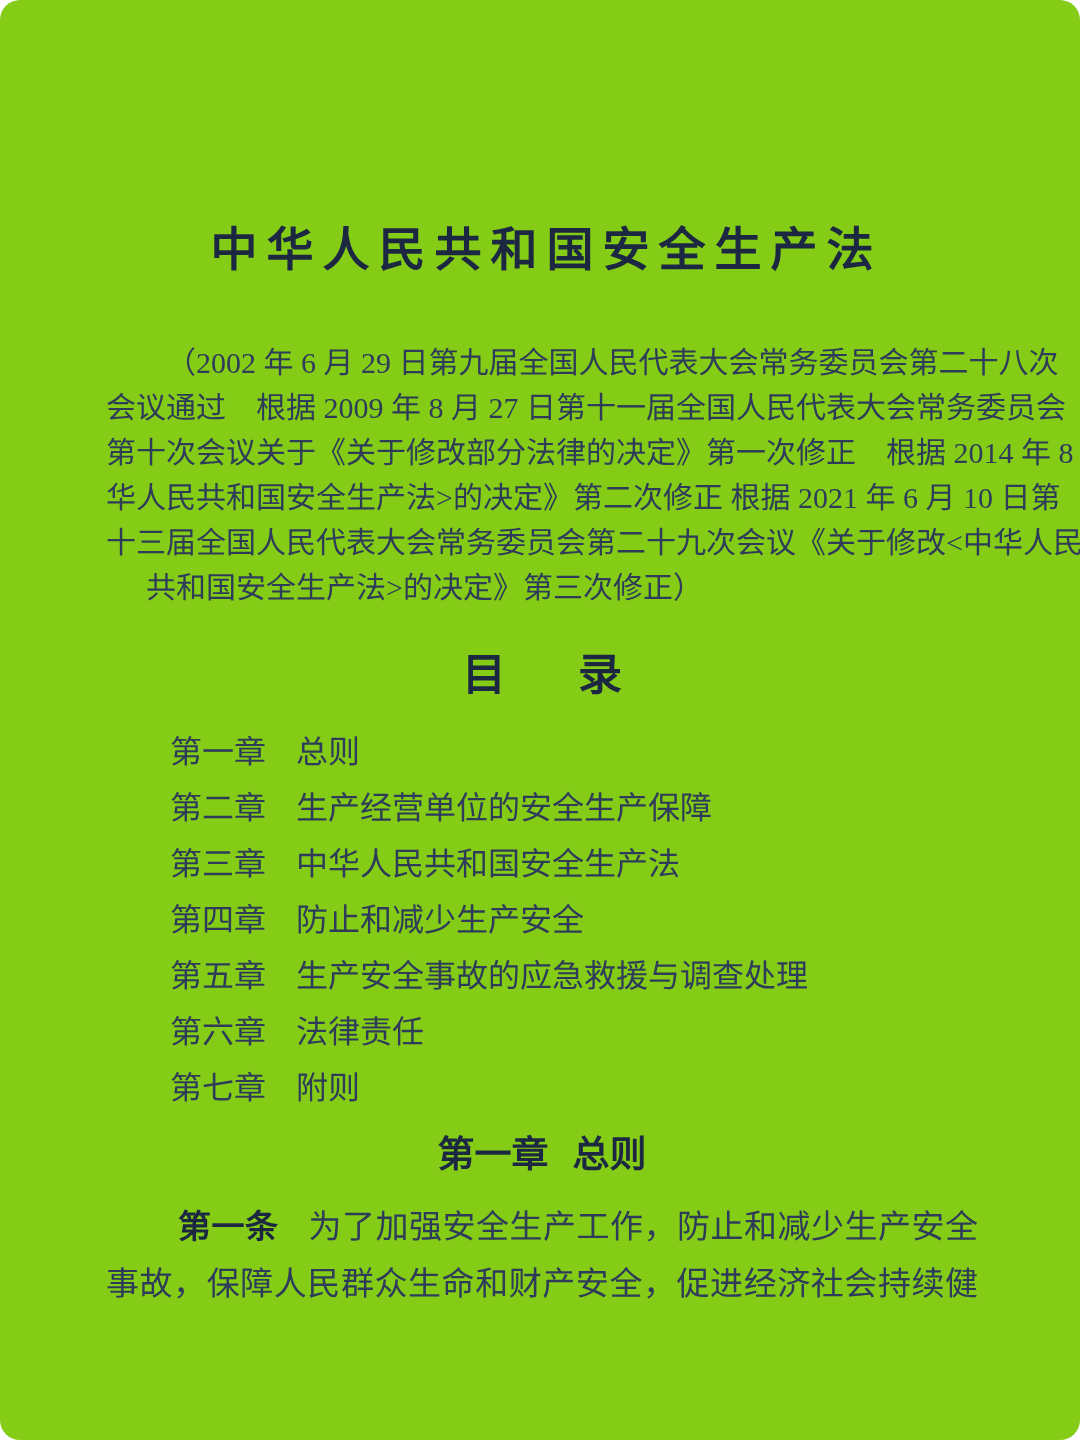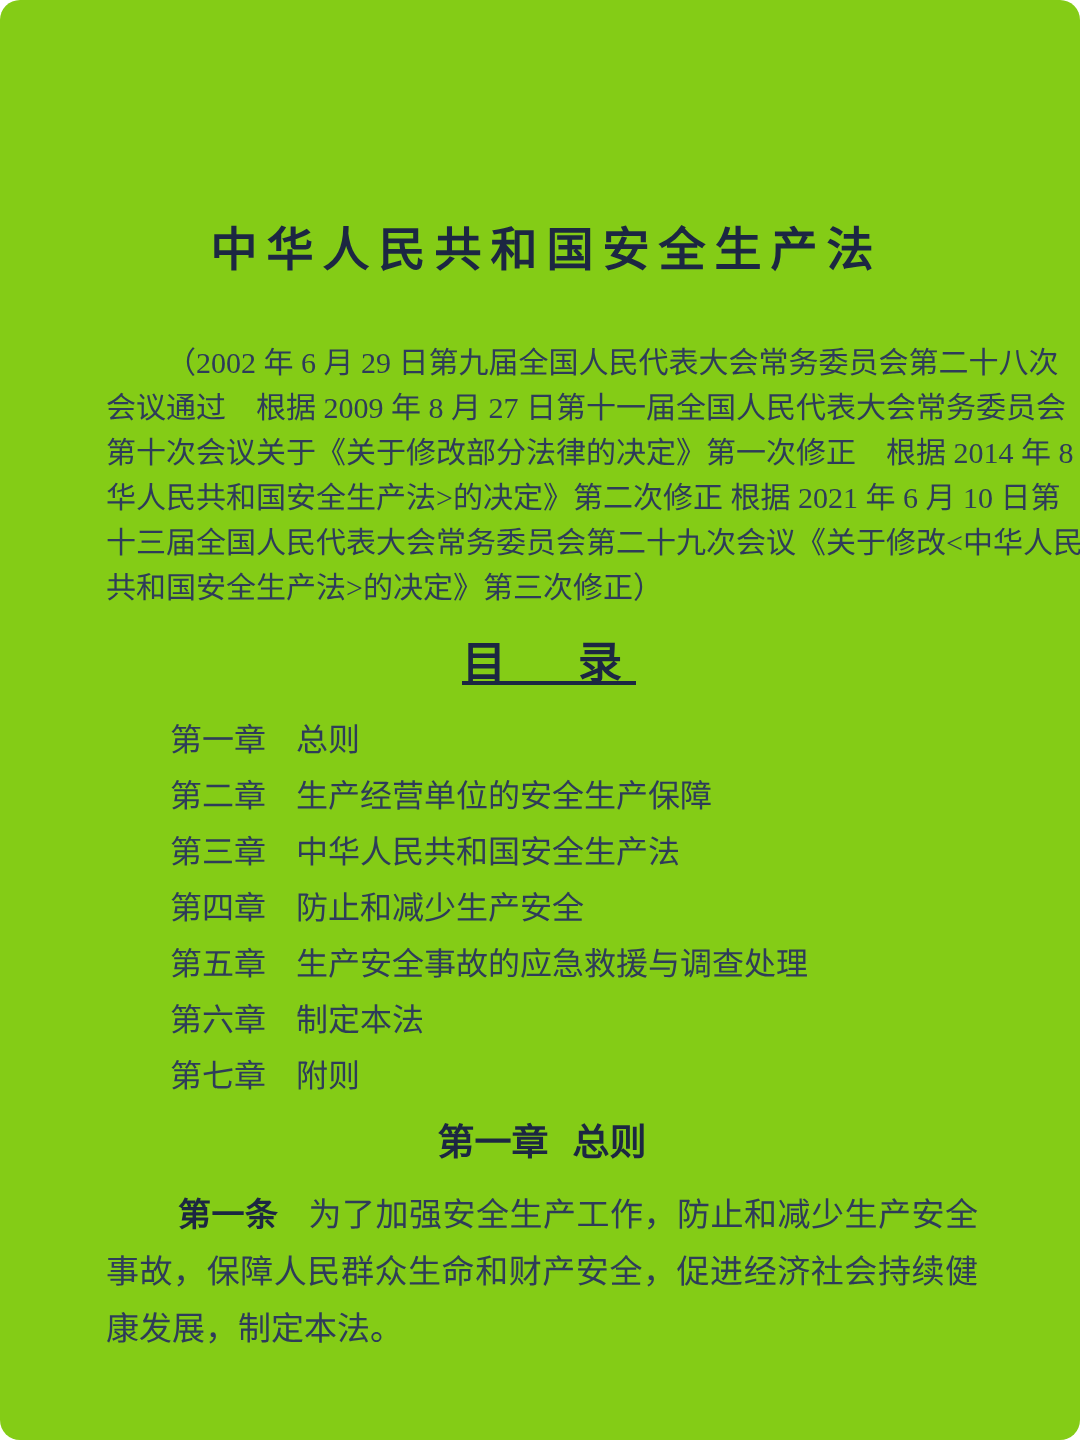--- a/index.html
+++ b/index.html
@@ -35,32 +35,31 @@
     font-size: 30px;
     line-height: 45px;
     color: #2e3c59;
   }
   .pre-line {
     text-align: justify;
     text-align-last: justify;
     white-space: nowrap;
   }
   .pre-line.first { text-indent: 60px; }
-  .pre-line.last { text-align-last: left; white-space: normal; }
+  .pre-line.last { text-align-last: left; white-space: normal; margin-left: 40px; }
   .toc-heading {
-    margin-top: 28px;
+    margin-top: 40px;
     text-align: center;
     font-family: "Liberation Sans", "DejaVu Sans", sans-serif;
     font-weight: 900;
     font-size: 44px;
     line-height: 50px;
     letter-spacing: 14px;
     text-indent: 14px;
     color: #1c2742;
-    text-decoration: underline;
   }
   .toc-list {
     margin-top: 24px;
     padding-left: 64px;
     font-size: 32px;
     line-height: 56px;
     color: #2e3c59;
   }
   .toc-item { height: 56px; }
   .toc-title { margin-left: 30px; }
@@ -123,33 +122,32 @@
       <div class="toc-item">
         <span class="toc-chapter">第三章</span><span class="toc-title">中华人民共和国安全生产法</span>
       </div>
       <div class="toc-item">
         <span class="toc-chapter">第四章</span><span class="toc-title">防止和减少生产安全</span>
       </div>
       <div class="toc-item">
         <span class="toc-chapter">第五章</span><span class="toc-title">生产安全事故的应急救援与调查处理</span>
       </div>
       <div class="toc-item">
-        <span class="toc-chapter">第六章</span><span class="toc-title">制定本法</span>
+        <span class="toc-chapter">第六章</span><span class="toc-title">法律责任</span>
       </div>
       <div class="toc-item">
         <span class="toc-chapter">第七章</span><span class="toc-title">附则</span>
       </div>
     </div>
 
     <div class="chap-heading">
       <span class="chap-num">第一章</span><span>总则</span>
     </div>
 
     <div class="article">
       <div class="art-line first">
         <span class="art-num">第一条</span><span>为了加强安全生产工作，防止和减少生产安全</span>
       </div>
       <div class="art-line">事故，保障人民群众生命和财产安全，促进经济社会持续健</div>
-      <div class="art-line last">康发展，制定本法。</div>
     </div>
 
   </div>
 </div>
 
 </body></html>

